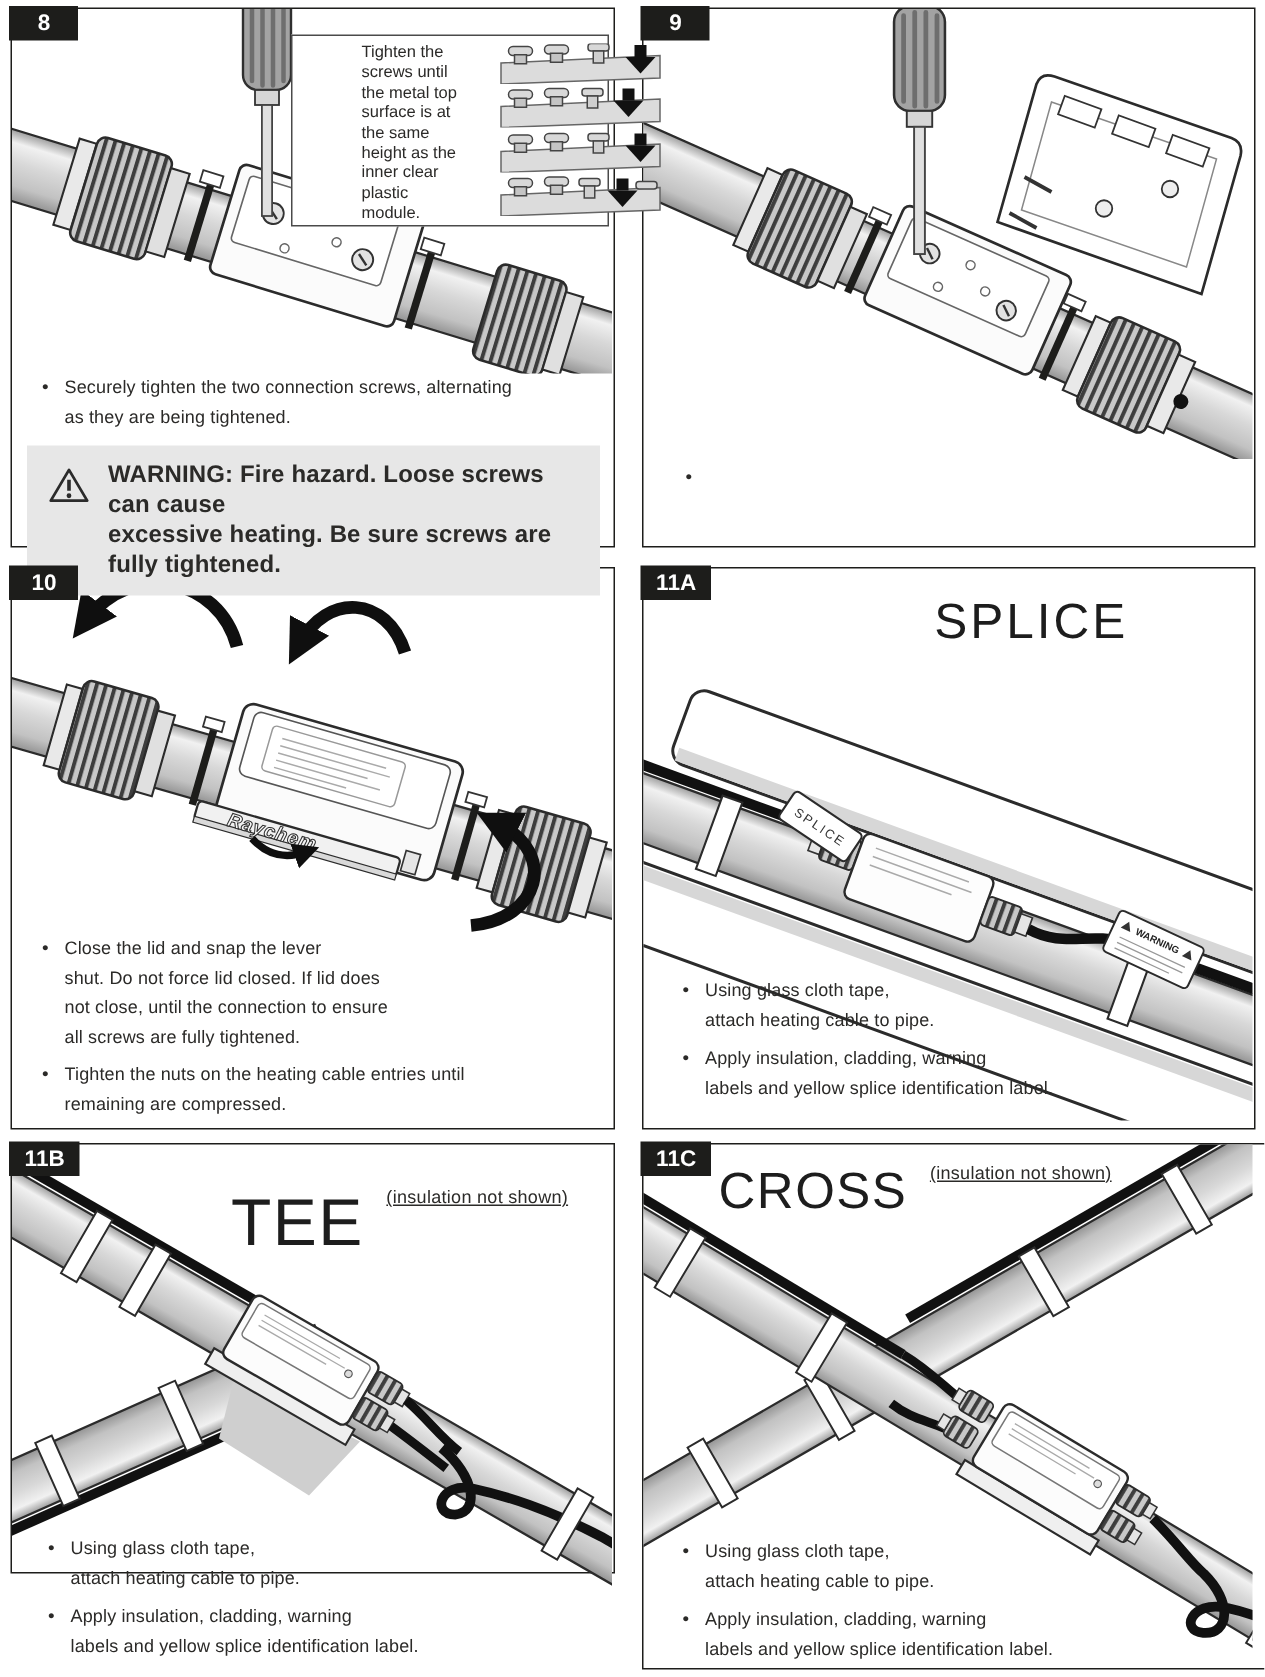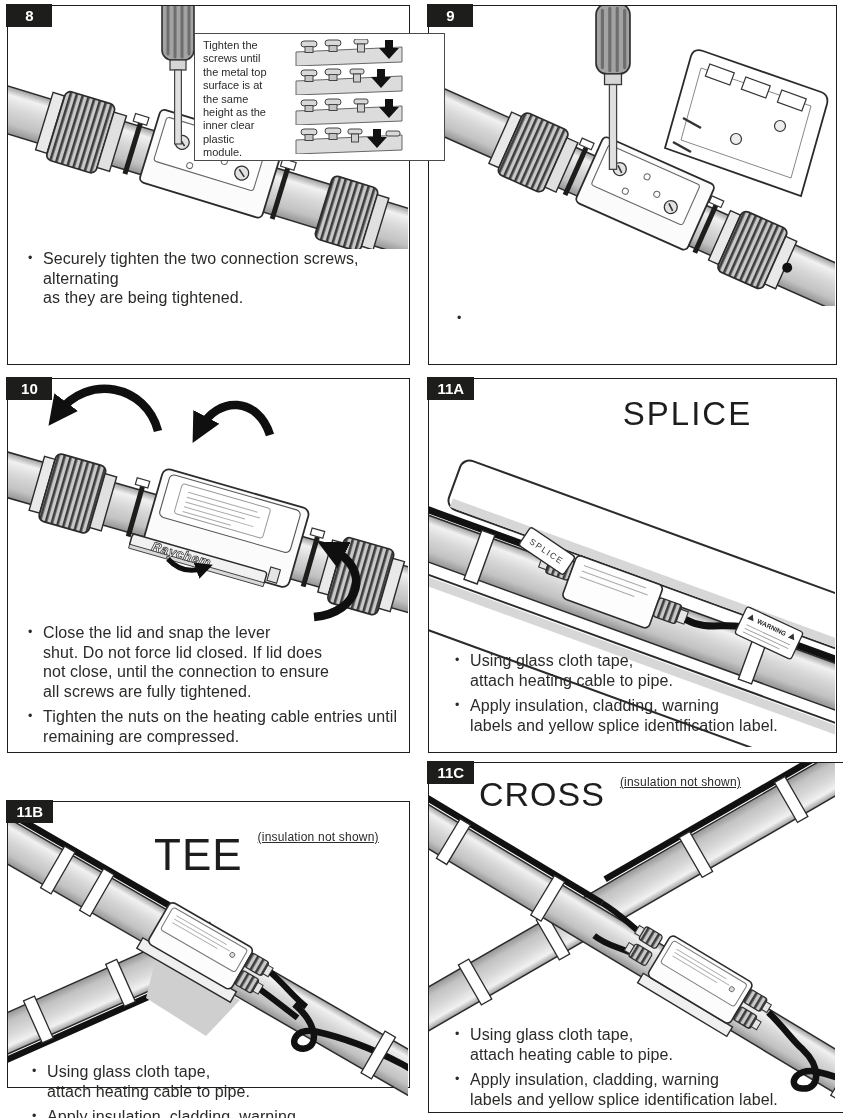--- a/index.html
+++ b/index.html
@@ -3,35 +3,35 @@
 <meta charset="utf-8">
 <style>
   html,body{margin:0;padding:0;background:#fff;}
   .page{position:relative;width:843px;height:1118px;background:#ffffff;
         font-family:"Liberation Sans", sans-serif;color:#2b2a28;overflow:hidden;}
   .panel{position:absolute;border:1.6px solid #1d1d1b;background:#fff;box-sizing:border-box;}
   #p8  {left:7px;   top:5px;   width:403px; height:360px;}
   #p9  {left:428px; top:5px;   width:409px; height:360px;}
   #p10 {left:7px;   top:378px; width:403px; height:375px;}
   #p11a{left:428px; top:378px; width:409px; height:375px;}
-  #p11b{left:7px;   top:801px; width:403px; height:287px;}
+  #p11b{left:7px;   top:762px; width:403px; height:287px;}
   #p11c{left:428px; top:762px; width:492px; height:351px;}
   .badge{position:absolute;top:-1.6px;left:-1.6px;background:#1d1d1b;color:#fff;
          font-weight:bold;font-size:15px;line-height:17px;padding:3px 10px;min-width:26px;
          text-align:center;z-index:5;}
   .art{position:absolute;left:0;top:0;z-index:1;}
   .bullets{position:absolute;z-index:3;display:flex;flex-direction:column;gap:6px;}
   .bullet{display:flex;}
   .dot{flex:0 0 15px;font-size:12.5px;line-height:19.5px;}
-  .btext{font-size:16px;line-height:19.5px;white-space:pre-line;letter-spacing:.1px;}
+  .btext{font-size:12px;line-height:19.5px;white-space:pre-line;letter-spacing:.1px;}
   .warnbox{position:absolute;left:10px;right:9px;top:291px;background:#e7e7e7;
            display:flex;gap:12px;padding:10px 10px 10px 14px;z-index:3;box-sizing:border-box;}
   .warn-text{font-size:16px;line-height:20px;font-weight:bold;white-space:pre-line;letter-spacing:.1px;}
-  .inset{position:absolute;left:186px;top:27px;width:251px;height:128px;background:#fff;
-         border:1.2px solid #4a4a4a;display:flex;z-index:4;box-sizing:border-box;}
+  .inset{position:absolute;left:186px;top:17px;width:212px;height:128px;background:#fff;
+         border:1.2px solid #4a4a4a;display:flex;z-index:4;box-sizing:border-box;padding-left:38px;}
   .inset-text{flex:0 0 86px;padding:5px 2px 3px 8px;font-size:11px;line-height:13.4px;white-space:pre-line;}
   .inset-figs{flex:1;display:flex;flex-direction:column;justify-content:space-between;padding:5px 5px 6px 2px;}
   .title-center{position:absolute;left:110px;right:0;top:16px;text-align:center;z-index:3;
                 font-size:33px;letter-spacing:2px;color:#1d1d1d;}
   .title-row{position:absolute;display:flex;align-items:flex-start;z-index:3;color:#1d1d1d;}
   #p11b .title-row{left:146px;top:28px;}
   #p11c .title-row{left:50px;top:12px;}
   .title-big{font-size:44px;letter-spacing:1px;}
   #p11c .title-big{font-size:34px;}
   .subtitle{font-size:12px;letter-spacing:.2px;margin-left:15px;color:#2b2a28;text-decoration:underline;}
@@ -204,20 +204,29 @@
     <div class="badge">8</div>
 
     <div class="bullets">
       <div class="bullet">
         <span class="dot">•</span>
         <span class="btext">Securely tighten the two connection screws, alternating
 as they are being tightened.</span>
       </div>
     </div>
 
+    <div class="warnbox">
+      <svg width="28" height="25" viewBox="0 0 30 26" style="flex:none;margin-top:4px;">
+        <path d="M15,2 L28,24 H2 Z" fill="none" stroke="#2b2b2b" stroke-width="2" stroke-linejoin="round"></path>
+        <line x1="15" y1="9" x2="15" y2="17" stroke="#2b2b2b" stroke-width="2.6"></line>
+        <circle cx="15" cy="20.5" r="1.7" fill="#2b2b2b"></circle>
+      </svg>
+      <div class="warn-text">WARNING: Fire hazard. Loose screws can cause
+excessive heating. Be sure screws are fully tightened.</div>
+    </div>
   </div>
 
   <div class="panel" id="p9">
     <svg class="art" width="406" height="300" viewBox="0 0 406 300">
       <defs>
         <linearGradient id="g9" x1="0" y1="0" x2="0" y2="1">
           <stop offset="0" stop-color="#9e9e9e"></stop>
             <stop offset="0.18" stop-color="#f1f1f1"></stop>
           <stop offset="0.45" stop-color="#d8d8d8"></stop>
             <stop offset="0.78" stop-color="#c2c2c2"></stop>

